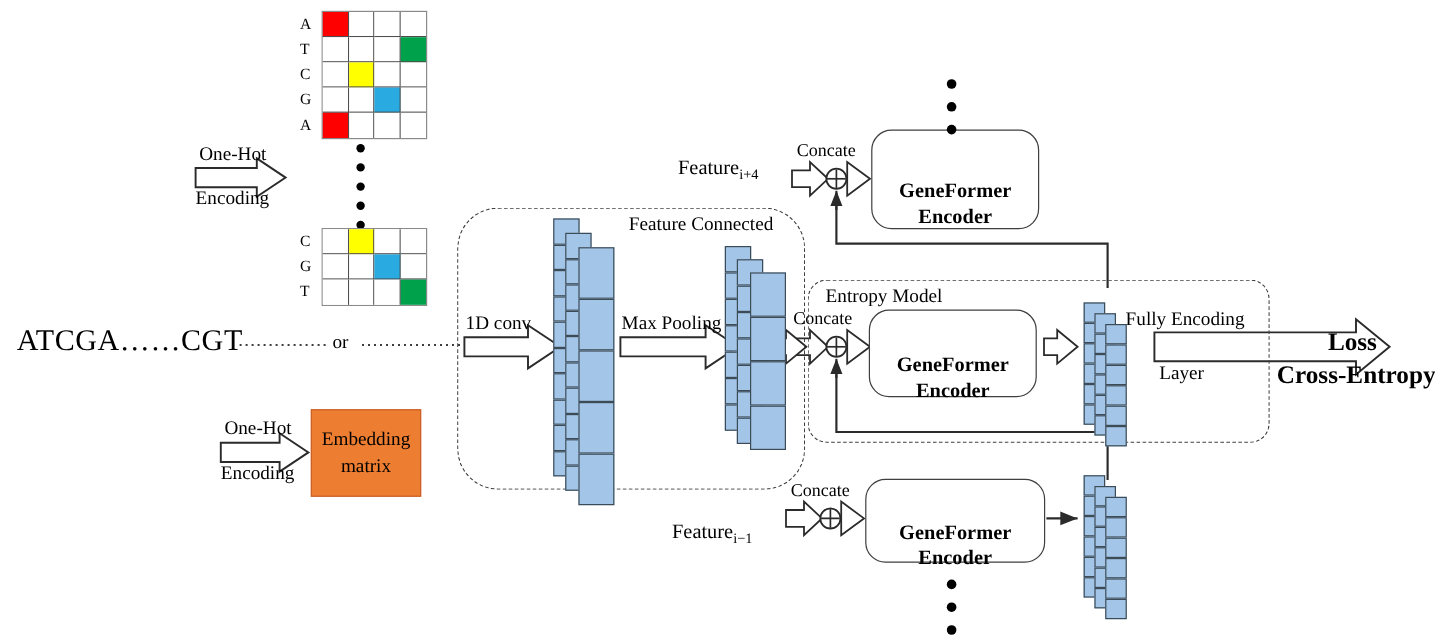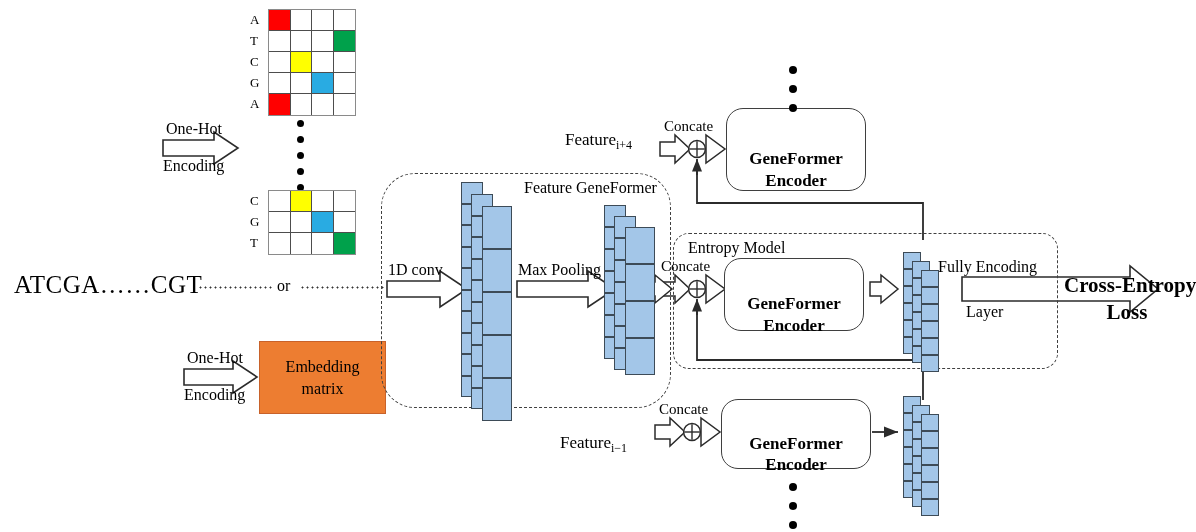--- a/index.html
+++ b/index.html
@@ -290,29 +290,29 @@
         <div class="mcell" style="width: 21.5px; height: 21px;"></div>
       </div>
       <div class="mrow">
         <div class="mcell" style="width: 21.5px; height: 21px;"></div>
         <div class="mcell" style="width: 21.5px; height: 21px;"></div>
         <div class="mcell" style="width: 21.5px; height: 21px;"></div>
         <div class="mcell" style="width: 21.5px; height: 21px; background: rgb(0, 161, 75);"></div>
       </div>
     </div>
 
-  <div class="orangebox" style="left:259px; top:341px; width:127px; height:73px;">
+  <div class="orangebox" style="left:259px; top:341px; width:92px; height:73px;">
     <div>
       <div>Embedding</div>
       <div>matrix</div>
     </div>
   </div>
 
   <div class="dashbox" style="left:381px; top:173px; width:290px; height:235px;"></div>
-  <div class="txt t-label" style="left:524px; top:180px;">Feature GeneFormer</div>
+  <div class="txt t-label" style="left:524px; top:180px;">Feature Connected</div>
 
   <div class="txt t-label" style="left:388px; top:262px;">1D conv</div>
   <div class="txt t-label" style="left:518px; top:262px;">Max Pooling</div>
 
   <div id="stack-conv">
       <div class="blk" style="left: 461px; top: 182px; width: 22px; height: 21.5px; z-index: 10;"></div>
       <div class="blk" style="left: 461px; top: 203.5px; width: 22px; height: 21.5px; z-index: 10;"></div>
       <div class="blk" style="left: 461px; top: 225px; width: 22px; height: 21.5px; z-index: 10;"></div>
       <div class="blk" style="left: 461px; top: 246.5px; width: 22px; height: 21.5px; z-index: 10;"></div>
       <div class="blk" style="left: 461px; top: 268px; width: 22px; height: 21.5px; z-index: 10;"></div>
@@ -409,22 +409,22 @@
       <div class="blk" style="left: 921px; top: 304px; width: 18px; height: 17px; z-index: 12;"></div>
       <div class="blk" style="left: 921px; top: 321px; width: 18px; height: 17px; z-index: 12;"></div>
       <div class="blk" style="left: 921px; top: 338px; width: 18px; height: 17px; z-index: 12;"></div>
       <div class="blk" style="left: 921px; top: 355px; width: 18px; height: 17px; z-index: 12;"></div>
     </div>
 
   <div class="txt t-label" style="left:938px; top:259px;">Fully Encoding</div>
   <div class="txt t-label" style="left:966px; top:304px;">Layer</div>
 
   <div class="txt t-loss" style="left:1064px; top:272px; width:126px;">
+    <div>Loss</div>
     <div>Cross-Entropy</div>
-    <div>Loss</div>
   </div>
 
   <div class="txt t-small" style="left:659px; top:402px;">Concate</div>
   <div class="encbox" style="left:721px; top:399px; width:150px; height:70px;">
     <div class="t-enc">
       <div>GeneFormer</div>
       <div>Encoder</div>
     </div>
   </div>
 

